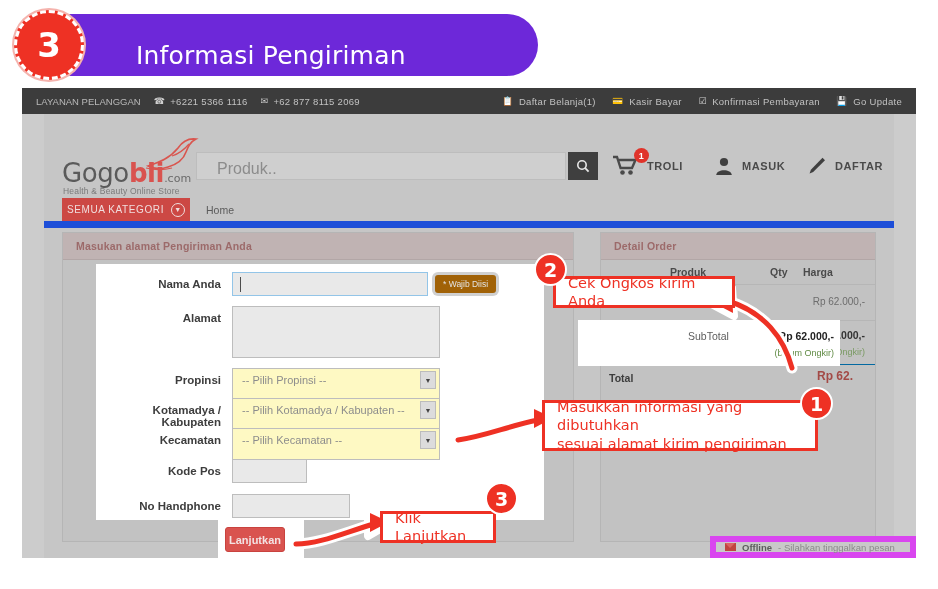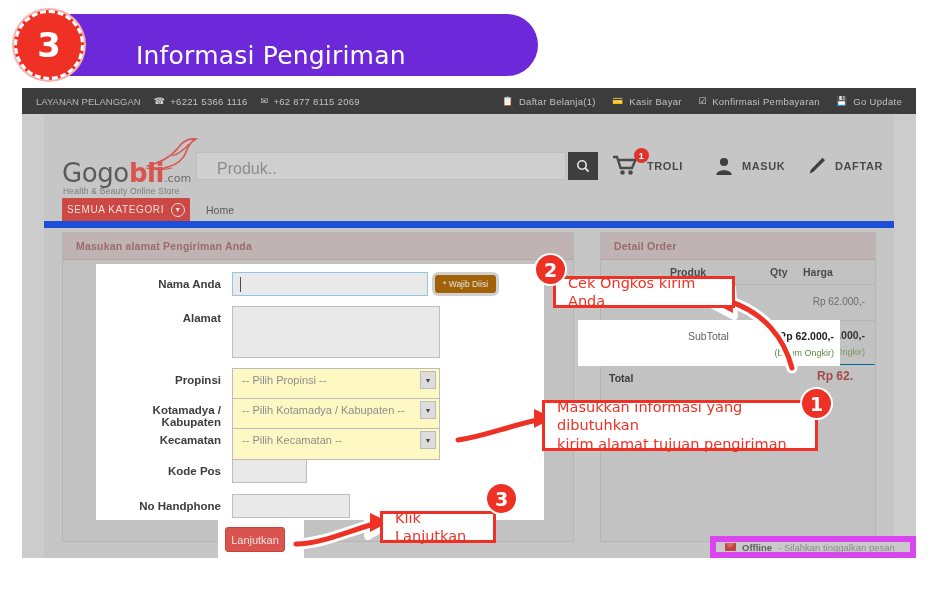--- a/index.html
+++ b/index.html
@@ -320,21 +320,21 @@
     <div class="frow" style="left:100px;top:459px;width:430px;">
       <div class="flabel">Kode Pos</div>
       <div class="finput" style="width:75px;"></div>
     </div>
 
     <div class="frow" style="left:100px;top:494px;width:430px;">
       <div class="flabel">No Handphone</div>
       <div class="finput" style="width:118px;"></div>
     </div>
 
-    <div class="btn-lanjut" style="left:225px;top:527px;width:58px;height:23px;">Lanjutkan</div>
+    <div class="btn-lanjut" style="left:225px;top:527px;width:58px;height:23px;font-weight:bold;">Lanjutkan</div>
   </div>
 
   <div>
     <div style="position:absolute;left:688px;top:330px;font-size:10.5px;color:#5e5e5e;">SubTotal</div>
     <div style="position:absolute;right:104px;top:330px;font-size:10.5px;font-weight:700;color:#222;">Rp 62.000,-</div>
     <div style="position:absolute;right:104px;top:348px;font-size:9px;color:#5f8a43;">(belum Ongkir)</div>
   </div>
 
   <svg class="arrow-svg" style="left:680px;top:286px;" width="120" height="90" viewBox="0 0 120 90">
     <g>
@@ -362,21 +362,21 @@
       <path d="M80 7 L99 16 L80 26 Z" fill="#ee3124"></path>
     </g>
   </svg>
 
   <div class="callout" style="left:553px;top:276px;width:182px;height:32px;">
     <span>Cek Ongkos kirim Anda</span>
   </div>
 
   <div class="callout" style="left:542px;top:400px;width:276px;height:51px;flex-direction:column;align-items:flex-start;justify-content:center;">
     <span>Masukkan informasi yang dibutuhkan</span>
-    <span>kirim alamat tujuan pengiriman</span>
+    <span>sesuai alamat kirim pengiriman</span>
   </div>
 
   <div class="callout" style="left:380px;top:511px;width:116px;height:32px;">
     <span>Klik Lanjutkan</span>
   </div>
 
   <div class="num-badge" style="left:534px;top:253px;">2</div>
   <div class="num-badge" style="left:800px;top:387px;">1</div>
   <div class="num-badge" style="left:485px;top:482px;">3</div>
 

